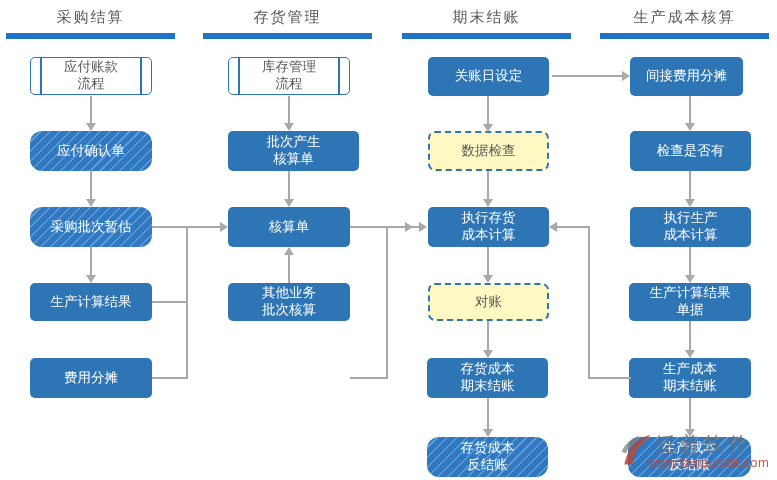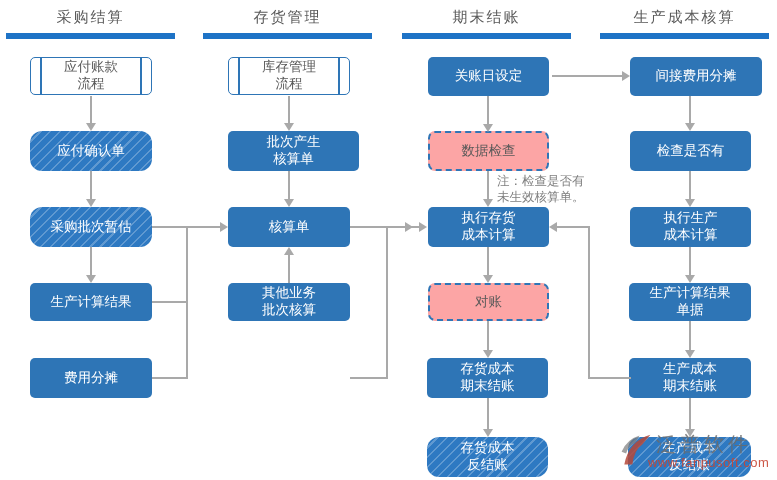--- a/index.html
+++ b/index.html
@@ -17,21 +17,21 @@
 
   .node{position:absolute;display:flex;align-items:center;justify-content:center;
     text-align:center;font-size:13.5px;line-height:1.25;white-space:pre-line;box-sizing:border-box;}
   .node .lbl{white-space:pre-line;}
   .solid{background:var(--box-blue);color:#fff;border-radius:5px;}
   .hatched{background-color:var(--hatch-blue);color:#fff;border-radius:12px;
     background-image:repeating-linear-gradient(135deg,rgba(255,255,255,.24) 0 1.5px,transparent 1.5px 7px);}
   .subproc{background:#fff;color:var(--text-gray);border:1.5px solid var(--border-blue);border-radius:5px;}
   .sidebar{position:absolute;top:0;bottom:0;width:2px;background:var(--border-blue);}
   .sidebar.l{left:9px;} .sidebar.r{right:9px;}
-  .dashed{background:#fca5a5;color:var(--text-gray);border:2px dashed var(--border-blue);border-radius:7px;}
+  .dashed{background:#fef9c3;color:var(--text-gray);border:2px dashed var(--border-blue);border-radius:7px;}
 
   .vline{position:absolute;width:2px;background:var(--arrow-gray);}
   .hline{position:absolute;height:2px;background:var(--arrow-gray);}
   .ah{position:absolute;width:0;height:0;}
   .ah.down{border-left:5px solid transparent;border-right:5px solid transparent;border-top:8px solid var(--arrow-gray);}
   .ah.up{border-left:5px solid transparent;border-right:5px solid transparent;border-bottom:8px solid var(--arrow-gray);}
   .ah.right{border-top:5px solid transparent;border-bottom:5px solid transparent;border-left:8px solid var(--arrow-gray);}
   .ah.left{border-top:5px solid transparent;border-bottom:5px solid transparent;border-right:8px solid var(--arrow-gray);}
 
   .note{position:absolute;left:497px;top:173px;width:100px;font-size:12.5px;line-height:16px;
@@ -110,21 +110,21 @@
   </div>
   <div class="node solid" style="left:427px;top:358px;width:121px;height:40px">
     <span class="lbl">存货成本
 期末结账</span>
   </div>
   <div class="node hatched" style="left:427px;top:437px;width:121px;height:40px">
     <span class="lbl">存货成本
 反结账</span>
   </div>
 
-  <div class="node solid" style="left:630px;top:57px;width:132px;height:39px">
+  <div class="node solid" style="left:630px;top:57px;width:113px;height:39px">
     <span class="lbl">间接费用分摊</span>
   </div>
   <div class="node solid" style="left:630px;top:131px;width:121px;height:40px">
     <span class="lbl">检查是否有</span>
   </div>
   <div class="node solid" style="left:630px;top:207px;width:121px;height:40px">
     <span class="lbl">执行生产
 成本计算</span>
   </div>
   <div class="node solid" style="left:629px;top:283px;width:122px;height:38px">
@@ -189,22 +189,20 @@
   <div class="ah right" style="left:405px;top:222px"></div>
   <div class="ah right" style="left:419px;top:222px"></div>
   <div class="vline" style="left:386px;top:226px;height:153px"></div>
   <div class="hline" style="left:350px;top:377px;width:38px"></div>
 
   <div class="ah left" style="left:549px;top:222px"></div>
   <div class="hline" style="left:557px;top:226px;width:33px"></div>
   <div class="vline" style="left:588px;top:226px;height:153px"></div>
   <div class="hline" style="left:588px;top:377px;width:43px"></div>
 
-  <div class="note">注：检查是否有
-未生效核算单。</div>
 
   <div class="watermark">
     <svg class="wm-logo" viewBox="0 0 40 44">
       <path d="M7 38 Q12 12 36 5 L27 16 Q18 22 16 38 Z" fill="#B5483A"></path>
       <path d="M4 24 Q10 10 24 6 L19 14 Q11 18 9 26 Z" fill="#777777" opacity="0.8"></path>
     </svg>
     <div class="wm-name">泛普软件</div>
     <div class="wm-url">www.fanpusoft.com</div>
   </div>
 

